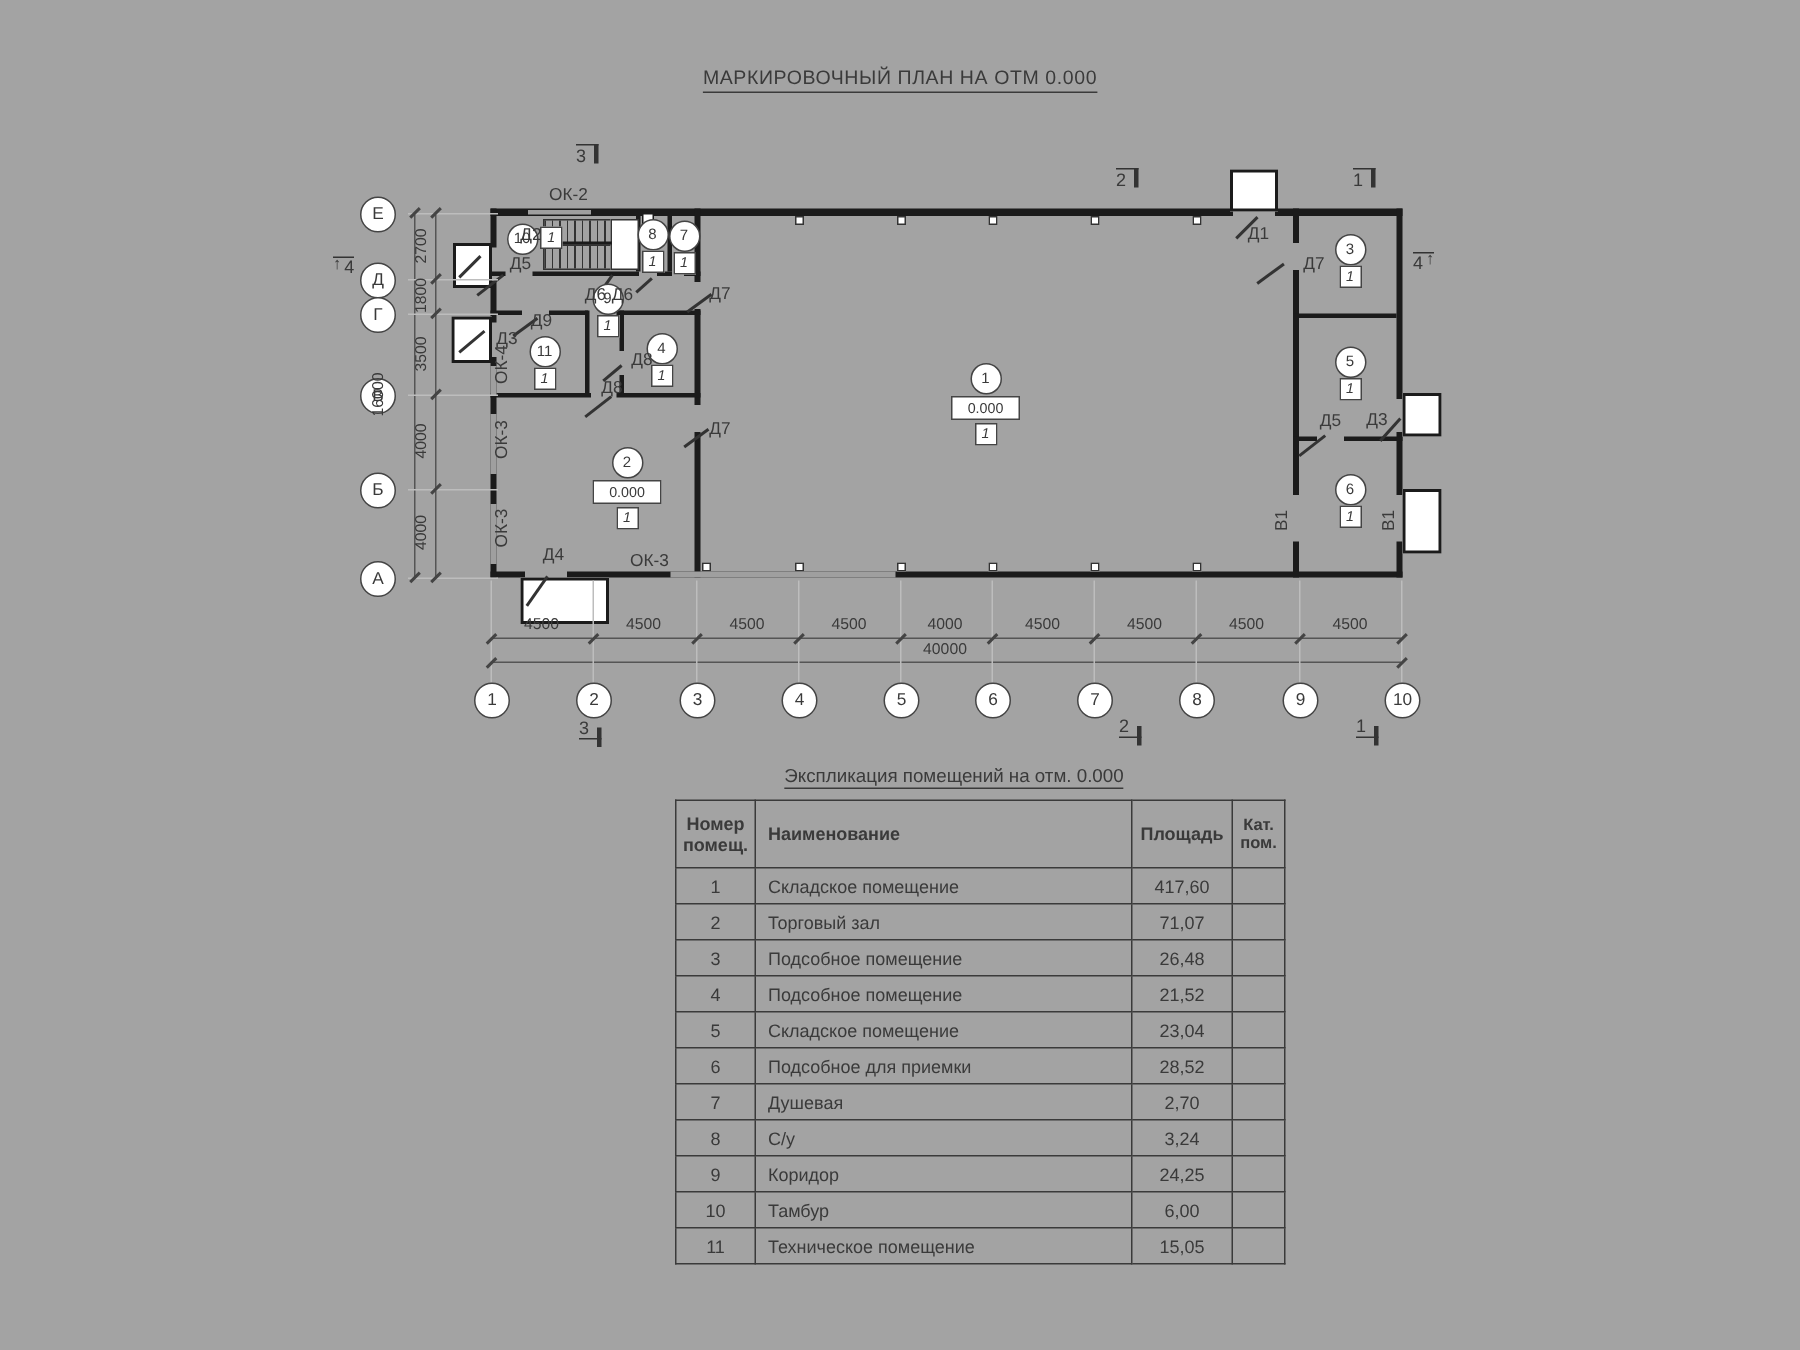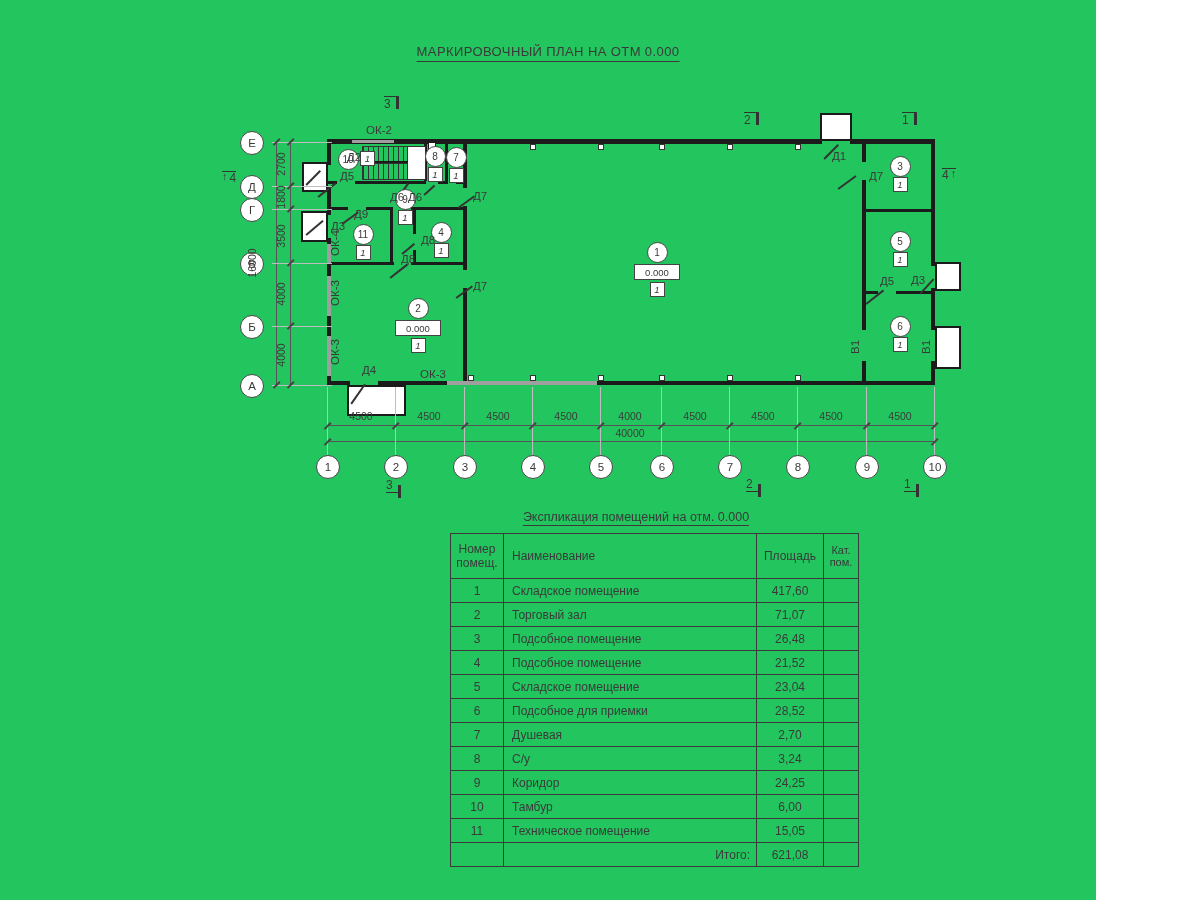--- a/index.html
+++ b/index.html
@@ -1,16 +1,16 @@
 <!DOCTYPE html>
 <html><head>
 <meta charset="utf-8">
 <style>
   html,body{margin:0;padding:0;background:#fff;}
-  #canvas{position:relative;width:1096px;height:900px;background:#22c55e;overflow:hidden;
+  #canvas{position:relative;width:1200px;height:900px;background:#a3a3a3;overflow:hidden;
           font-family:"Liberation Sans","DejaVu Sans",sans-serif;color:#3a3a3a;}
   
   .w{position:absolute;background:#1b1b1b;}
   .p{position:absolute;border:2px solid #1b1b1b;background:#fff;}
   .win{position:absolute;background:#9f9f9f;}
   .tk{position:absolute;width:4px;height:4px;border:1px solid #333;background:#fff;}
   .ds{position:absolute;height:1.5px;background:#333;transform-origin:left center;}
   .dimline{position:absolute;background:#555;}
   .extline{position:absolute;background:#bdbdbd;}
   .leader{position:absolute;background:#bdbdbd;}
@@ -45,21 +45,21 @@
   .landing{position:absolute;border:1px solid #333;background:#fff;}
   
   .main-title{position:absolute;left:50%;top:44px;transform:translateX(-50%);
               font-size:13px;letter-spacing:.4px;border-bottom:1px solid #3a3a3a;padding-bottom:2px;white-space:nowrap;}
   .sched-title{position:absolute;left:636px;top:510px;transform:translateX(-50%);
                font-size:12.5px;border-bottom:1px solid #3a3a3a;padding-bottom:1px;white-space:nowrap;}
   
   #sched{position:absolute;left:450px;top:533px;border-collapse:collapse;table-layout:fixed;
          font-size:12px;color:#3a3a3a;}
   #sched th,#sched td{border:1.2px solid #3a3a3a;padding:0 4px;overflow:hidden;white-space:pre-line;}
-  #sched th{font-weight:normal;height:44px;font-size:12px;}
+  #sched th{font-weight:bold;height:44px;font-size:12px;}
   #sched td{height:23px;}
   #sched .c-num{width:44px;text-align:center;}
   #sched .c-name{width:238px;text-align:left;padding-left:8px;}
   #sched .c-area{width:58px;text-align:center;}
   #sched .c-cat{width:26px;text-align:center;font-size:11px;}
   #sched .total-label{text-align:right;padding-right:6px;}
 </style>
 </head>
 <body>
 
@@ -378,21 +378,15 @@
           <td class="c-name">Тамбур</td>
           <td class="c-area">6,00</td>
           <td class="c-cat"></td>
         </tr>
         <tr>
           <td class="c-num">11</td>
           <td class="c-name">Техническое помещение</td>
           <td class="c-area">15,05</td>
           <td class="c-cat"></td>
         </tr>
-        <tr>
-          <td class="c-num"></td>
-          <td class="c-name total-label">Итого:</td>
-          <td class="c-area">621,08</td>
-          <td class="c-cat"></td>
-        </tr>
       </tbody>
     </table>
 </div>
 
 </body></html>

